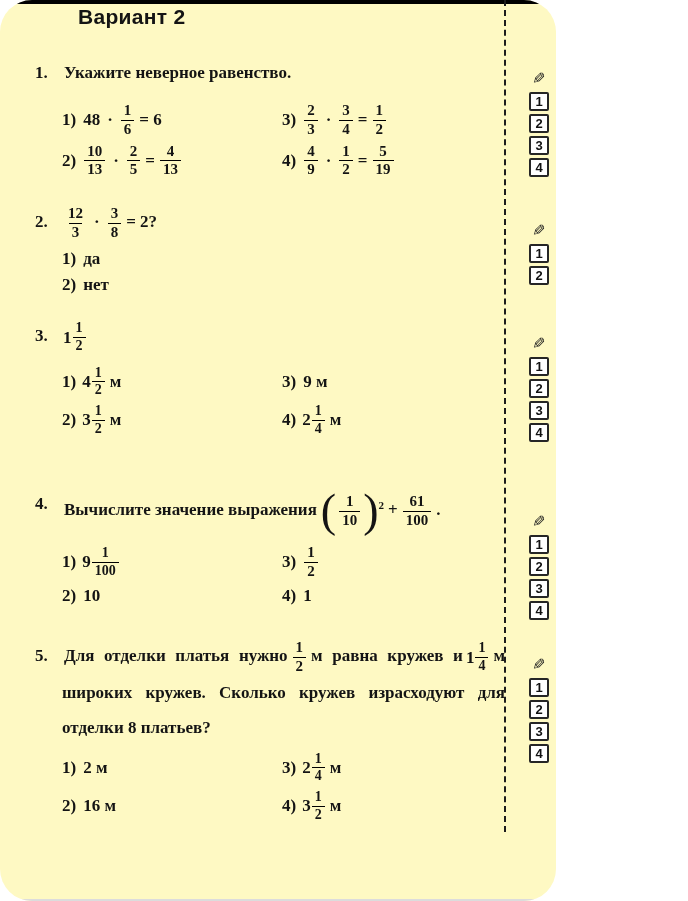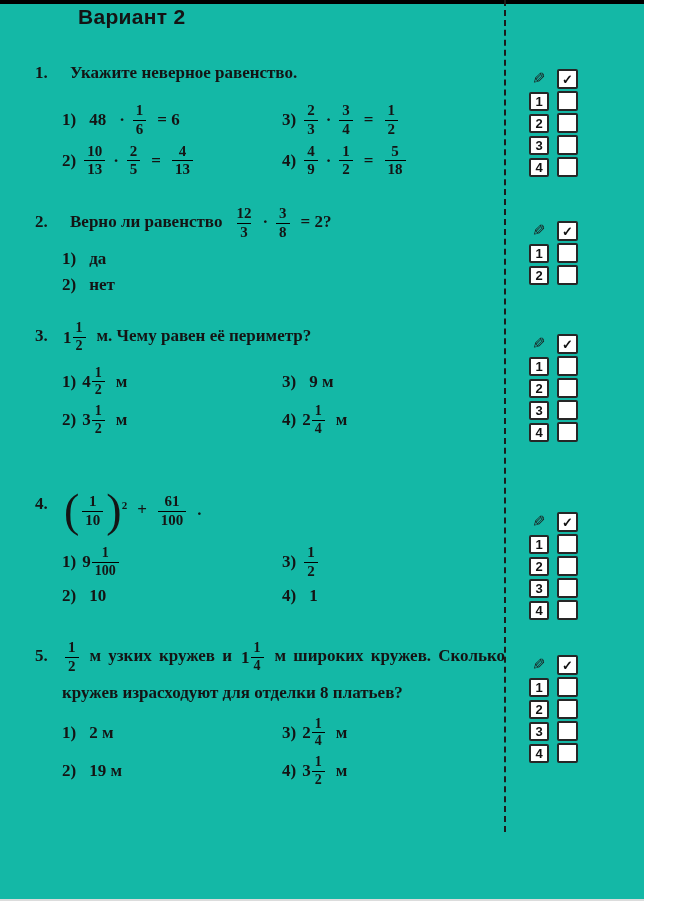--- a/index.html
+++ b/index.html
@@ -1,37 +1,37 @@
 <!DOCTYPE html>
 <html><head>
 <meta charset="utf-8">
 <style>
   html,body{margin:0;padding:0;background:#fff;}
-  .page{position:relative;width:644px;height:901px;background:#14b8a6;overflow:hidden;
-        font-family:"Liberation Serif",serif;color:#141414;font-size:17px;}
+  .page{position:relative;width:556px;height:901px;background:#fef9c3;overflow:hidden;
+        font-family:"Liberation Serif",serif;color:#141414;font-size:17px;border-radius:32px;}
   .top-bar{position:absolute;top:0;left:0;width:688px;height:4px;background:#000;}
   .bottom-line{position:absolute;bottom:0;left:0;width:688px;height:2px;background:#dcdcdc;}
   .title{position:absolute;top:5px;left:78px;font-family:"Liberation Sans",sans-serif;
          font-weight:700;font-size:21px;letter-spacing:.3px;}
   .dashed-sep{position:absolute;left:504px;top:0;height:832px;width:0;border-left:2px dashed #1c1c1c;}
   .page-number{position:absolute;top:833px;left:0;width:625px;text-align:right;
                font-family:"Liberation Sans",sans-serif;font-size:17px;margin-left:40px;}
 
   .question{position:absolute;left:35px;width:470px;}
   .q-head{display:flex;}
   .q-num{width:27px;flex-shrink:0;font-weight:700;line-height:35px;}
   .q-text{font-weight:700;line-height:35px;text-align:justify;}
 
   .options{margin-left:27px;}
   .opt-row{display:flex;align-items:center;padding:3px 0;}
   .opt-cell{display:flex;align-items:center;}
   .opt-cell.c1{width:220px;}
   .opt-label{font-weight:700;margin-right:5px;white-space:nowrap;}
 
-  .mtext{font-weight:700;margin:0 8px;white-space:pre-wrap;}
+  .mtext{font-weight:700;margin:0 2px;white-space:pre-wrap;}
   .mop{font-weight:700;margin:0 5px;}
   .frac{display:inline-flex;flex-direction:column;align-items:center;vertical-align:middle;
         margin:0 3px;font-size:15px;font-weight:700;line-height:1.05;}
   .frac .fnum{padding:0 3px 1px;}
   .frac .fden{border-top:1.6px solid #000;padding:1px 3px 0;}
   .mixed{display:inline-flex;align-items:center;vertical-align:middle;margin:0 1px;}
   .mixed .whole{font-weight:700;}
   .mixed .frac{margin:0 2px 0 1px;font-size:14px;}
   .psq{display:inline-flex;align-items:center;vertical-align:middle;margin:0 2px;}
   .paren{font-size:46px;font-weight:400;line-height:50px;}
@@ -116,30 +116,30 @@
                 <span class="fden">9</span>
               </span>
               <span class="mop">·</span>
               <span class="frac">
                 <span class="fnum">1</span>
                 <span class="fden">2</span>
               </span>
               <span class="mtext">=</span>
               <span class="frac">
                 <span class="fnum">5</span>
-                <span class="fden">18</span>
+                <span class="fden">19</span>
               </span>
             </div>
           </div>
         </div>
       </div>
       <div class="question" style="top: 204px;">
         <div class="q-head">
           <span class="q-num">2.</span>
-          <div class="q-text"><span class="mtext">Верно ли равенство</span><span class="frac">
+          <div class="q-text"><span class="frac">
               <span class="fnum">12</span>
               <span class="fden">3</span>
             </span><span class="mop">·</span><span class="frac">
               <span class="fnum">3</span>
               <span class="fden">8</span>
             </span><span class="mtext">= 2?</span></div>
         </div>
         <div class="options" style="margin-top: 6px;">
           <div class="opt-row">
             <div class="opt-cell">
@@ -157,21 +157,21 @@
       </div>
       <div class="question" style="top: 318px;">
         <div class="q-head">
           <span class="q-num">3.</span>
           <div class="q-text"><span class="mixed">
               <span class="whole">1</span>
               <span class="frac">
                 <span class="fnum">1</span>
                 <span class="fden">2</span>
               </span>
-            </span><span class="mtext">м. Чему равен её периметр?</span></div>
+            </span></div>
         </div>
         <div class="options" style="margin-top: 8px;">
           <div class="opt-row">
             <div class="opt-cell c1">
               <span class="opt-label">1)</span>
               <span class="mixed">
                 <span class="whole">4</span>
                 <span class="frac">
                   <span class="fnum">1</span>
                   <span class="fden">2</span>
@@ -206,21 +206,21 @@
                 </span>
               </span>
               <span class="mtext">м</span>
             </div>
           </div>
         </div>
       </div>
       <div class="question" style="top: 486px;">
         <div class="q-head">
           <span class="q-num">4.</span>
-          <div class="q-text"><span class="psq">
+          <div class="q-text"><span class="mtext">Вычислите значение выражения</span><span class="psq">
               <span class="paren">(</span>
               <span class="frac">
                 <span class="fnum">1</span>
                 <span class="fden">10</span>
               </span>
               <span class="paren">)</span>
               <span class="sup">2</span>
             </span><span class="mtext">+</span><span class="frac">
               <span class="fnum">61</span>
               <span class="fden">100</span>
@@ -254,24 +254,24 @@
             <div class="opt-cell">
               <span class="opt-label">4)</span>
               <span class="mtext">1</span>
             </div>
           </div>
         </div>
       </div>
       <div class="question" style="top: 638px;">
         <div class="q-head">
           <span class="q-num">5.</span>
-          <div class="q-text"><span class="frac">
+          <div class="q-text"><span class="mtext">Для отделки платья нужно</span><span class="frac">
               <span class="fnum">1</span>
               <span class="fden">2</span>
-            </span><span class="mtext">м узких кружев и</span><span class="mixed">
+            </span><span class="mtext">м равна кружев и</span><span class="mixed">
               <span class="whole">1</span>
               <span class="frac">
                 <span class="fnum">1</span>
                 <span class="fden">4</span>
               </span>
             </span><span class="mtext">м широких кружев. Сколько кружев израсходуют для отделки 8 платьев?</span></div>
         </div>
         <div class="options" style="margin-top: 4px;">
           <div class="opt-row">
             <div class="opt-cell c1">
@@ -286,21 +286,21 @@
                   <span class="fnum">1</span>
                   <span class="fden">4</span>
                 </span>
               </span>
               <span class="mtext">м</span>
             </div>
           </div>
           <div class="opt-row">
             <div class="opt-cell c1">
               <span class="opt-label">2)</span>
-              <span class="mtext">19 м</span>
+              <span class="mtext">16 м</span>
             </div>
             <div class="opt-cell">
               <span class="opt-label">4)</span>
               <span class="mixed">
                 <span class="whole">3</span>
                 <span class="frac">
                   <span class="fnum">1</span>
                   <span class="fden">2</span>
                 </span>
               </span>

